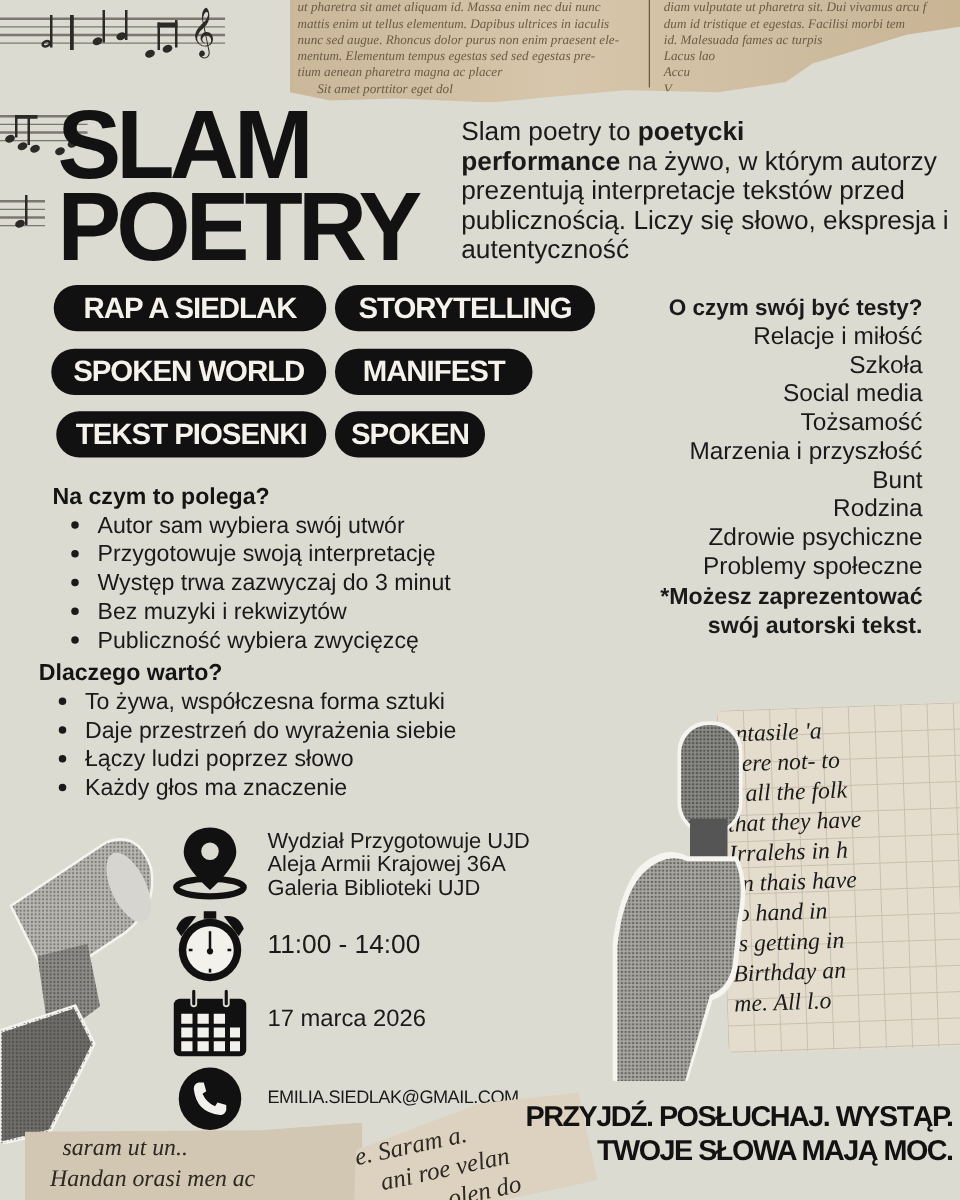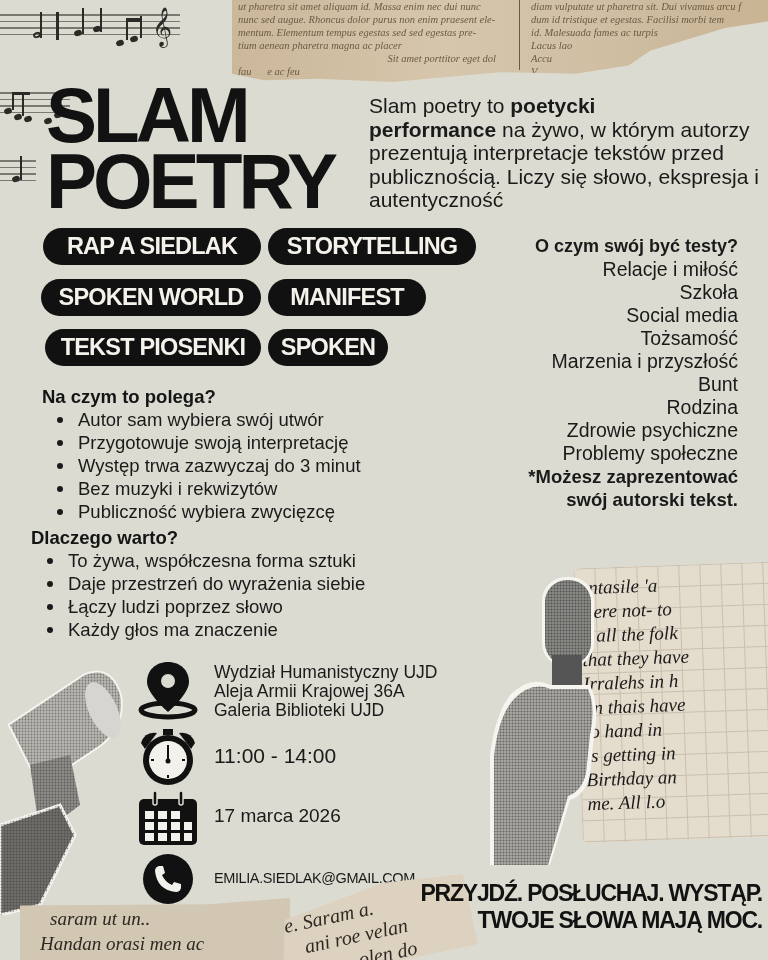--- a/index.html
+++ b/index.html
@@ -143,24 +143,25 @@
     <div class="line"></div>
     <div class="line"></div>
     <div class="line"></div>
   <div class="stem" style="left:20px;top:-4px;height:24px;"></div>
     <div class="note" style="left:12px;top:16px;"></div>
 </div>
 
 <div class="paper paper-top">
   <div class="col" style="left:0;">
     <div>ut pharetra sit amet aliquam id. Massa enim nec dui nunc</div>
+    <div>mattis enim ut tellus elementum. Dapibus ultrices in iaculis</div>
     <div>nunc sed augue. Rhoncus dolor purus non enim praesent ele-</div>
     <div>mentum. Elementum tempus egestas sed sed    egestas pre-</div>
     <div>tium aenean pharetra magna ac placer</div>
-    <div style="white-space:pre;text-align:right;">      Sit amet porttitor eget dol</div>
+    <div style="white-space:pre;">      Sit amet porttitor eget dol</div>
     <div style="white-space:pre;">fau      e ac feu</div>
   </div>
   <div class="divider"></div>
   <div class="col" style="left:293px;">
     <div>diam vulputate ut pharetra sit. Dui vivamus arcu f</div>
     <div>dum id tristique et egestas. Facilisi morbi tem</div>
     <div>id. Malesuada fames ac turpis</div>
     <div>Lacus lao</div>
     <div>Accu</div>
     <div>V</div>
@@ -232,21 +233,21 @@
 </div>
 
 <div class="info-icon" style="left:137px;top:660px;">
   <svg width="62" height="60" viewBox="0 0 62 60">
     <ellipse cx="31" cy="50" rx="27" ry="7" fill="none" stroke="#111" stroke-width="5"></ellipse>
     <path d="M31 2 C18 2 10 11 10 22 C10 34 31 52 31 52 C31 52 52 34 52 22 C52 11 44 2 31 2 Z" fill="#111"></path>
     <circle cx="31" cy="21" r="7" fill="#dcdbd1"></circle>
   </svg>
 </div>
 <div class="info-text" style="left:214px;top:663px;">
-  <div>Wydział Humanistyczny UJD</div>
+  <div>Wydział Przygotowuje UJD</div>
   <div>Aleja Armii Krajowej 36A</div>
   <div>Galeria Biblioteki UJD</div>
 </div>
 
 <div class="info-icon" style="left:137px;top:727px;">
   <svg width="62" height="60" viewBox="0 0 62 60">
     <path d="M4 16 Q8 4 20 6 L8 22 Z" fill="#111"></path>
     <path d="M58 16 Q54 4 42 6 L54 22 Z" fill="#111"></path>
     <rect x="26" y="2" width="10" height="6" fill="#111"></rect>
     <circle cx="31" cy="33" r="25" fill="#111"></circle>

